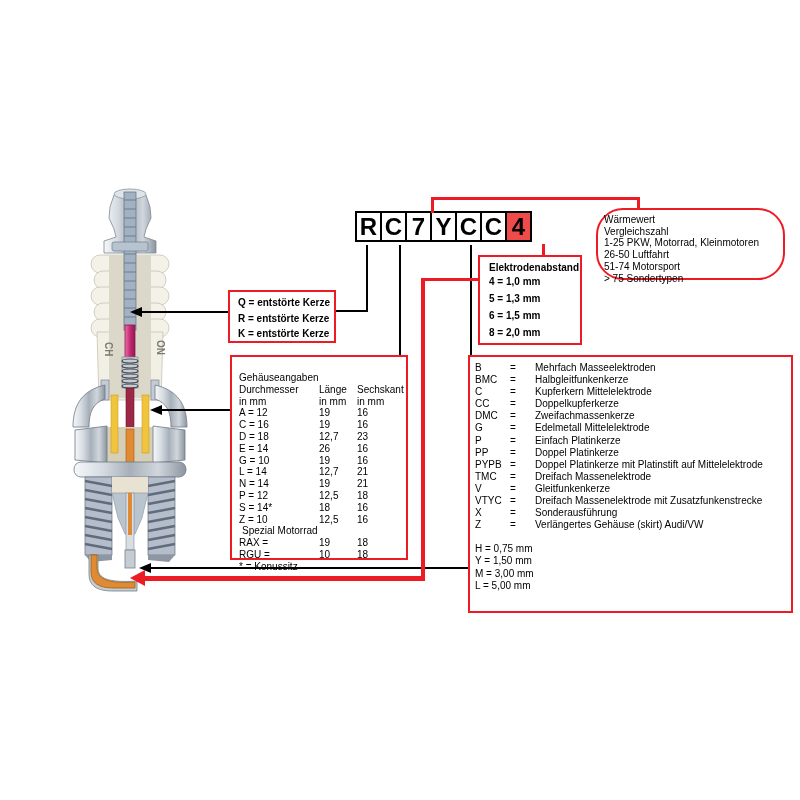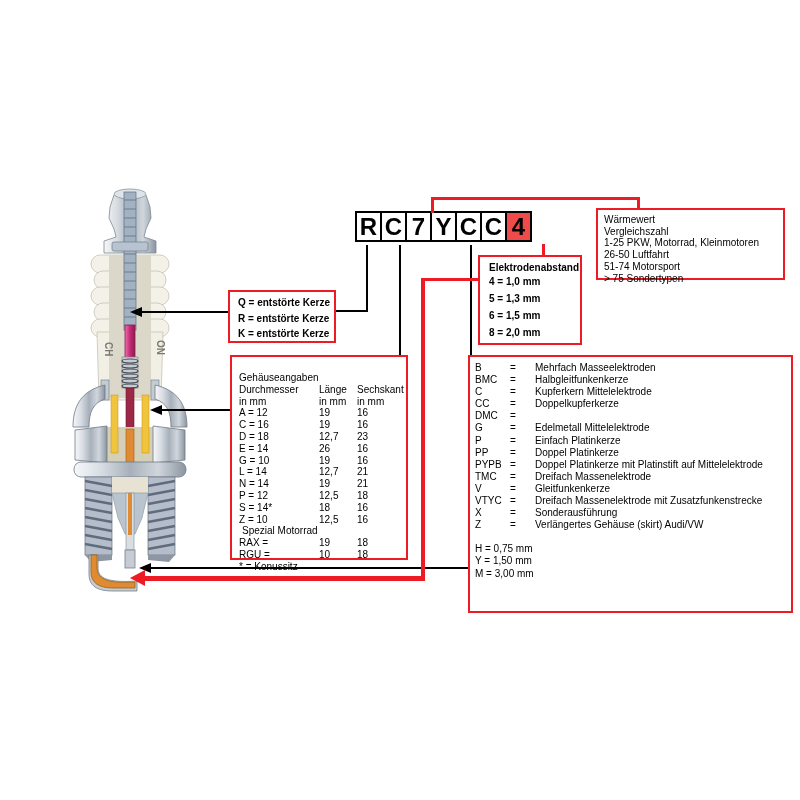--- a/index.html
+++ b/index.html
@@ -9,21 +9,21 @@
 
   
   .code-row { position:absolute; left:355px; top:211px; display:flex; }
   .code-box { width:27px; height:31px; border:2px solid #000; background:#fff;
               font-weight:bold; font-size:24px; line-height:27px; text-align:center; }
   .code-box + .code-box { margin-left:-2px; }
   .code-box.hl { background:var(--hl,#ef4b4b); }
 
   
   .box { position:absolute; border:2px solid var(--accent,#ed1c24); background:#fff; font-size:10px; }
-  .heat-box  { left:596px; top:208px; width:189px; height:72px; padding:4px 6px; line-height:11.7px; }
+  .heat-box  { left:596px; top:208px; width:189px; height:72px; padding:4px 6px; line-height:11.7px;border-radius:27px; }
   .gap-box   { left:478px; top:255px; width:104px; height:90px; padding:5px 0 0 9px; font-weight:bold; }
   .gap-title { margin-bottom:0; }
   .gap-line  { line-height:17px; }
   .qrk-box   { left:228px; top:290px; width:108px; height:53px; padding:3px 0 0 8px; font-weight:bold; }
   .qrk-line  { line-height:15.5px; }
   .housing-box { left:230px; top:355px; width:178px; height:205px; padding:15px 0 0 7px; line-height:11.8px; }
   .trow { display:flex; white-space:nowrap; }
   .trow .c1 { width:80px; }
   .trow .c2 { width:38px; }
   .trow .c3 { flex:1; }
@@ -294,20 +294,21 @@
           <span class="edesc">Kupferkern Mittelelektrode</span>
         </div>
         <div class="erow">
           <span class="ecode">CC</span>
           <span class="eeq">=</span>
           <span class="edesc">Doppelkupferkerze</span>
         </div>
         <div class="erow">
           <span class="ecode">DMC</span>
           <span class="eeq">=</span>
+          <span class="edesc">Zweifachmassenkerze</span>
         </div>
         <div class="erow">
           <span class="ecode">G</span>
           <span class="eeq">=</span>
           <span class="edesc">Edelmetall Mittelelektrode</span>
         </div>
         <div class="erow">
           <span class="ecode">P</span>
           <span class="eeq">=</span>
           <span class="edesc">Einfach Platinkerze</span>
@@ -346,20 +347,21 @@
           <span class="ecode">Z</span>
           <span class="eeq">=</span>
           <span class="edesc">Verlängertes Gehäuse (skirt) Audi/VW</span>
         </div>
       </div>
     <div class="proj-spacer"></div>
     <div id="projection-lines">
         <div>H = 0,75 mm</div>
         <div>Y = 1,50 mm</div>
         <div>M = 3,00 mm</div>
+        <div>L = 5,00 mm</div>
       </div>
   </div>
 
   <div class="ln" style="left:366px;top:245px;width:2px;height:67px"></div>
   <div class="ln" style="left:336px;top:310px;width:32px;height:2px"></div>
   <div class="ln" style="left:399px;top:245px;width:2px;height:110px"></div>
   <div class="ln" style="left:470px;top:245px;width:2px;height:110px"></div>
 
   <div class="ln" style="left:140px;top:311px;width:88px;height:2px"></div>
   <div class="ah-black" style="left:130px;top:307px"></div>

